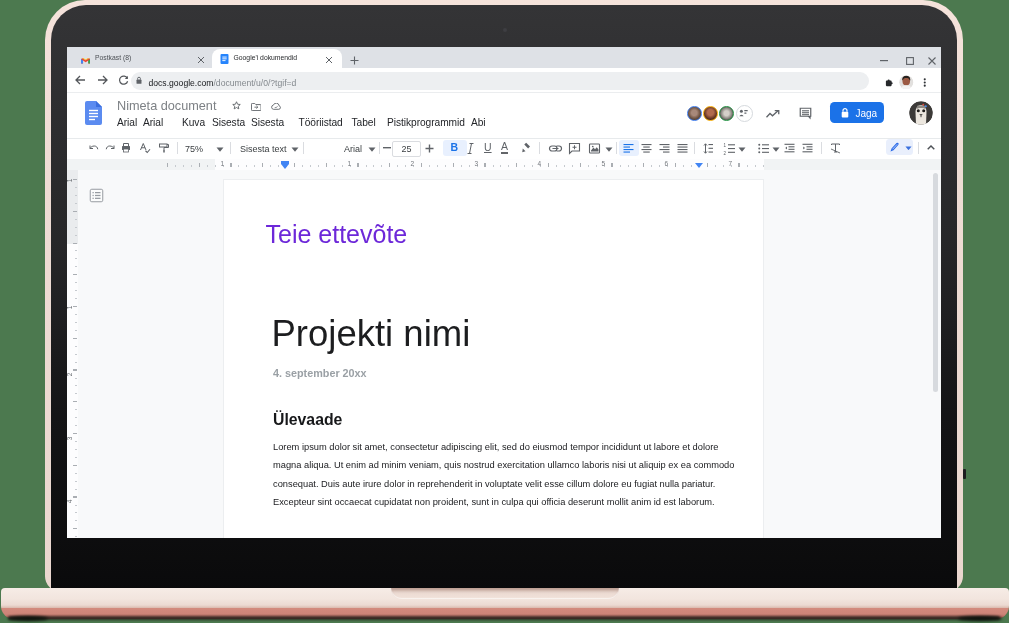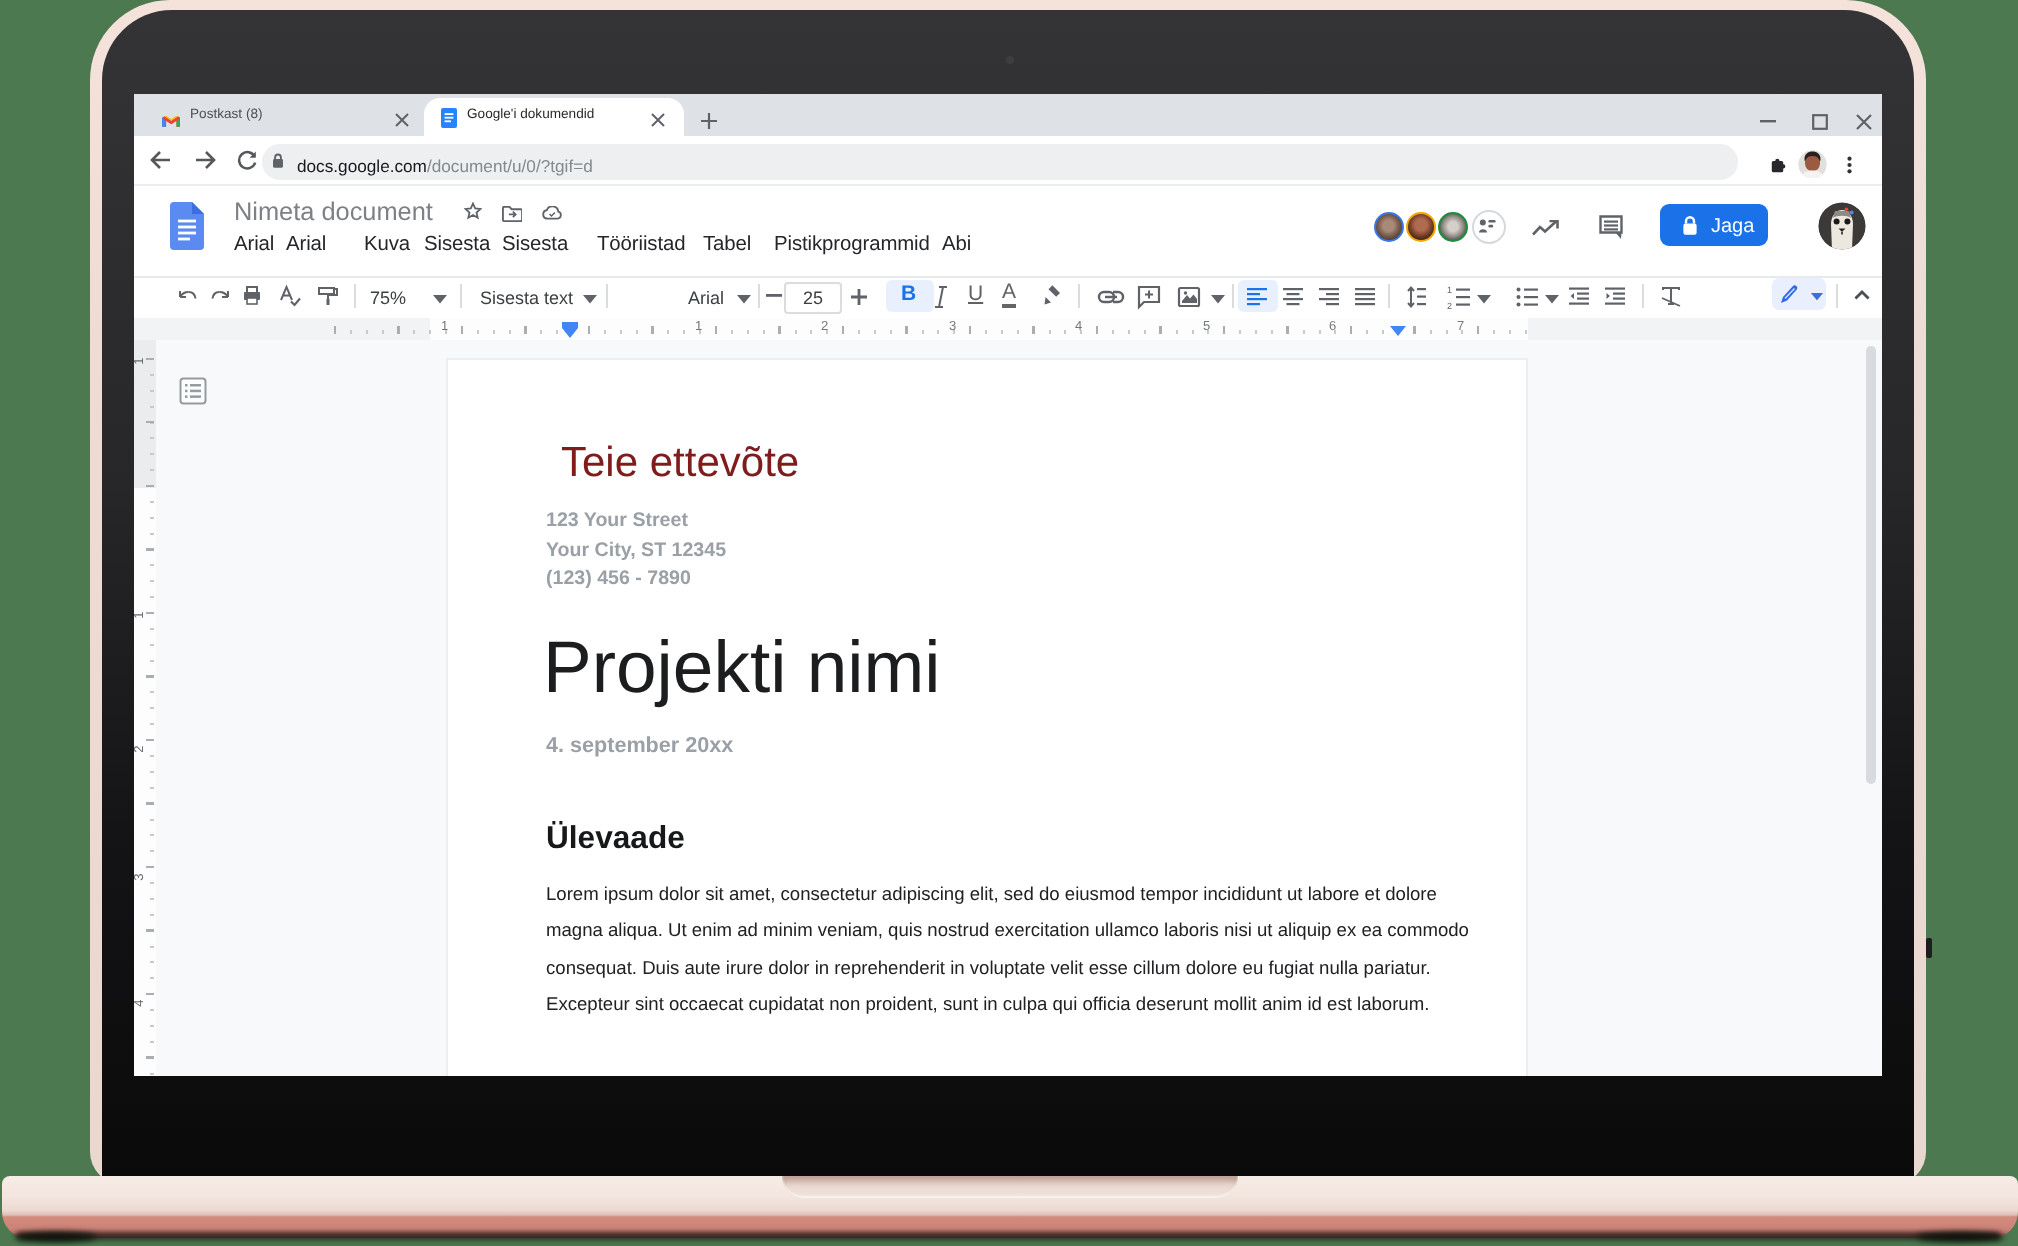--- a/index.html
+++ b/index.html
@@ -408,22 +408,21 @@
               <rect x="7" y="8" width="2.5" height="2.5"></rect>
               <rect x="12" y="8" width="11" height="2.5"></rect>
               <rect x="7" y="13.7" width="2.5" height="2.5"></rect>
               <rect x="12" y="13.7" width="11" height="2.5"></rect>
               <rect x="7" y="19.4" width="2.5" height="2.5"></rect>
               <rect x="12" y="19.4" width="11" height="2.5"></rect>
             </g>
           </svg>
       <div class="abs" id="page"></div>
       <div class="abs" id="sbar"></div>
-      <div class="txt" style="left:214px;top:50px;font-size:21px;color:#7f1d1d;">Teie ettevõte</div>
-      <div class="abs" style="left:206.5px;top:84.3px;font-size:9.8px;font-weight:bold;color:#9aa0a5;line-height:14.4px;white-space:nowrap;">123 Your Street<br>Your City, ST 12345<br>(123) 456 - 7890</div>
+      <div class="txt" style="left:199px;top:50px;font-size:25px;color:#6d28d9;">Teie ettevõte</div>
       <div class="txt" style="left:205px;top:144.5px;font-size:36.5px;line-height:38px;color:#1c1d1f;">Projekti nimi</div>
       <div class="txt" style="left:206.5px;top:196.5px;font-size:10.8px;font-weight:bold;color:#9aa0a5;">4. september 20xx</div>
       <div class="txt" style="left:206.5px;top:240.5px;font-size:15.8px;font-weight:bold;color:#17181a;">Ülevaade</div>
       <div class="abs" style="left:206.5px;top:267.8px;font-size:9.3px;color:#202124;line-height:18.45px;white-space:nowrap;">Lorem ipsum dolor sit amet, consectetur adipiscing elit, sed do eiusmod tempor incididunt ut labore et dolore<br>magna aliqua. Ut enim ad minim veniam, quis nostrud exercitation ullamco laboris nisi ut aliquip ex ea commodo<br>consequat. Duis aute irure dolor in reprehenderit in voluptate velit esse cillum dolore eu fugiat nulla pariatur.<br>Excepteur sint occaecat cupidatat non proident, sunt in culpa qui officia deserunt mollit anim id est laborum.</div>
     </div>
   </div>
 </div>
   </div>
 <div class="abs" id="base">
     <div class="abs" id="notch"></div>

